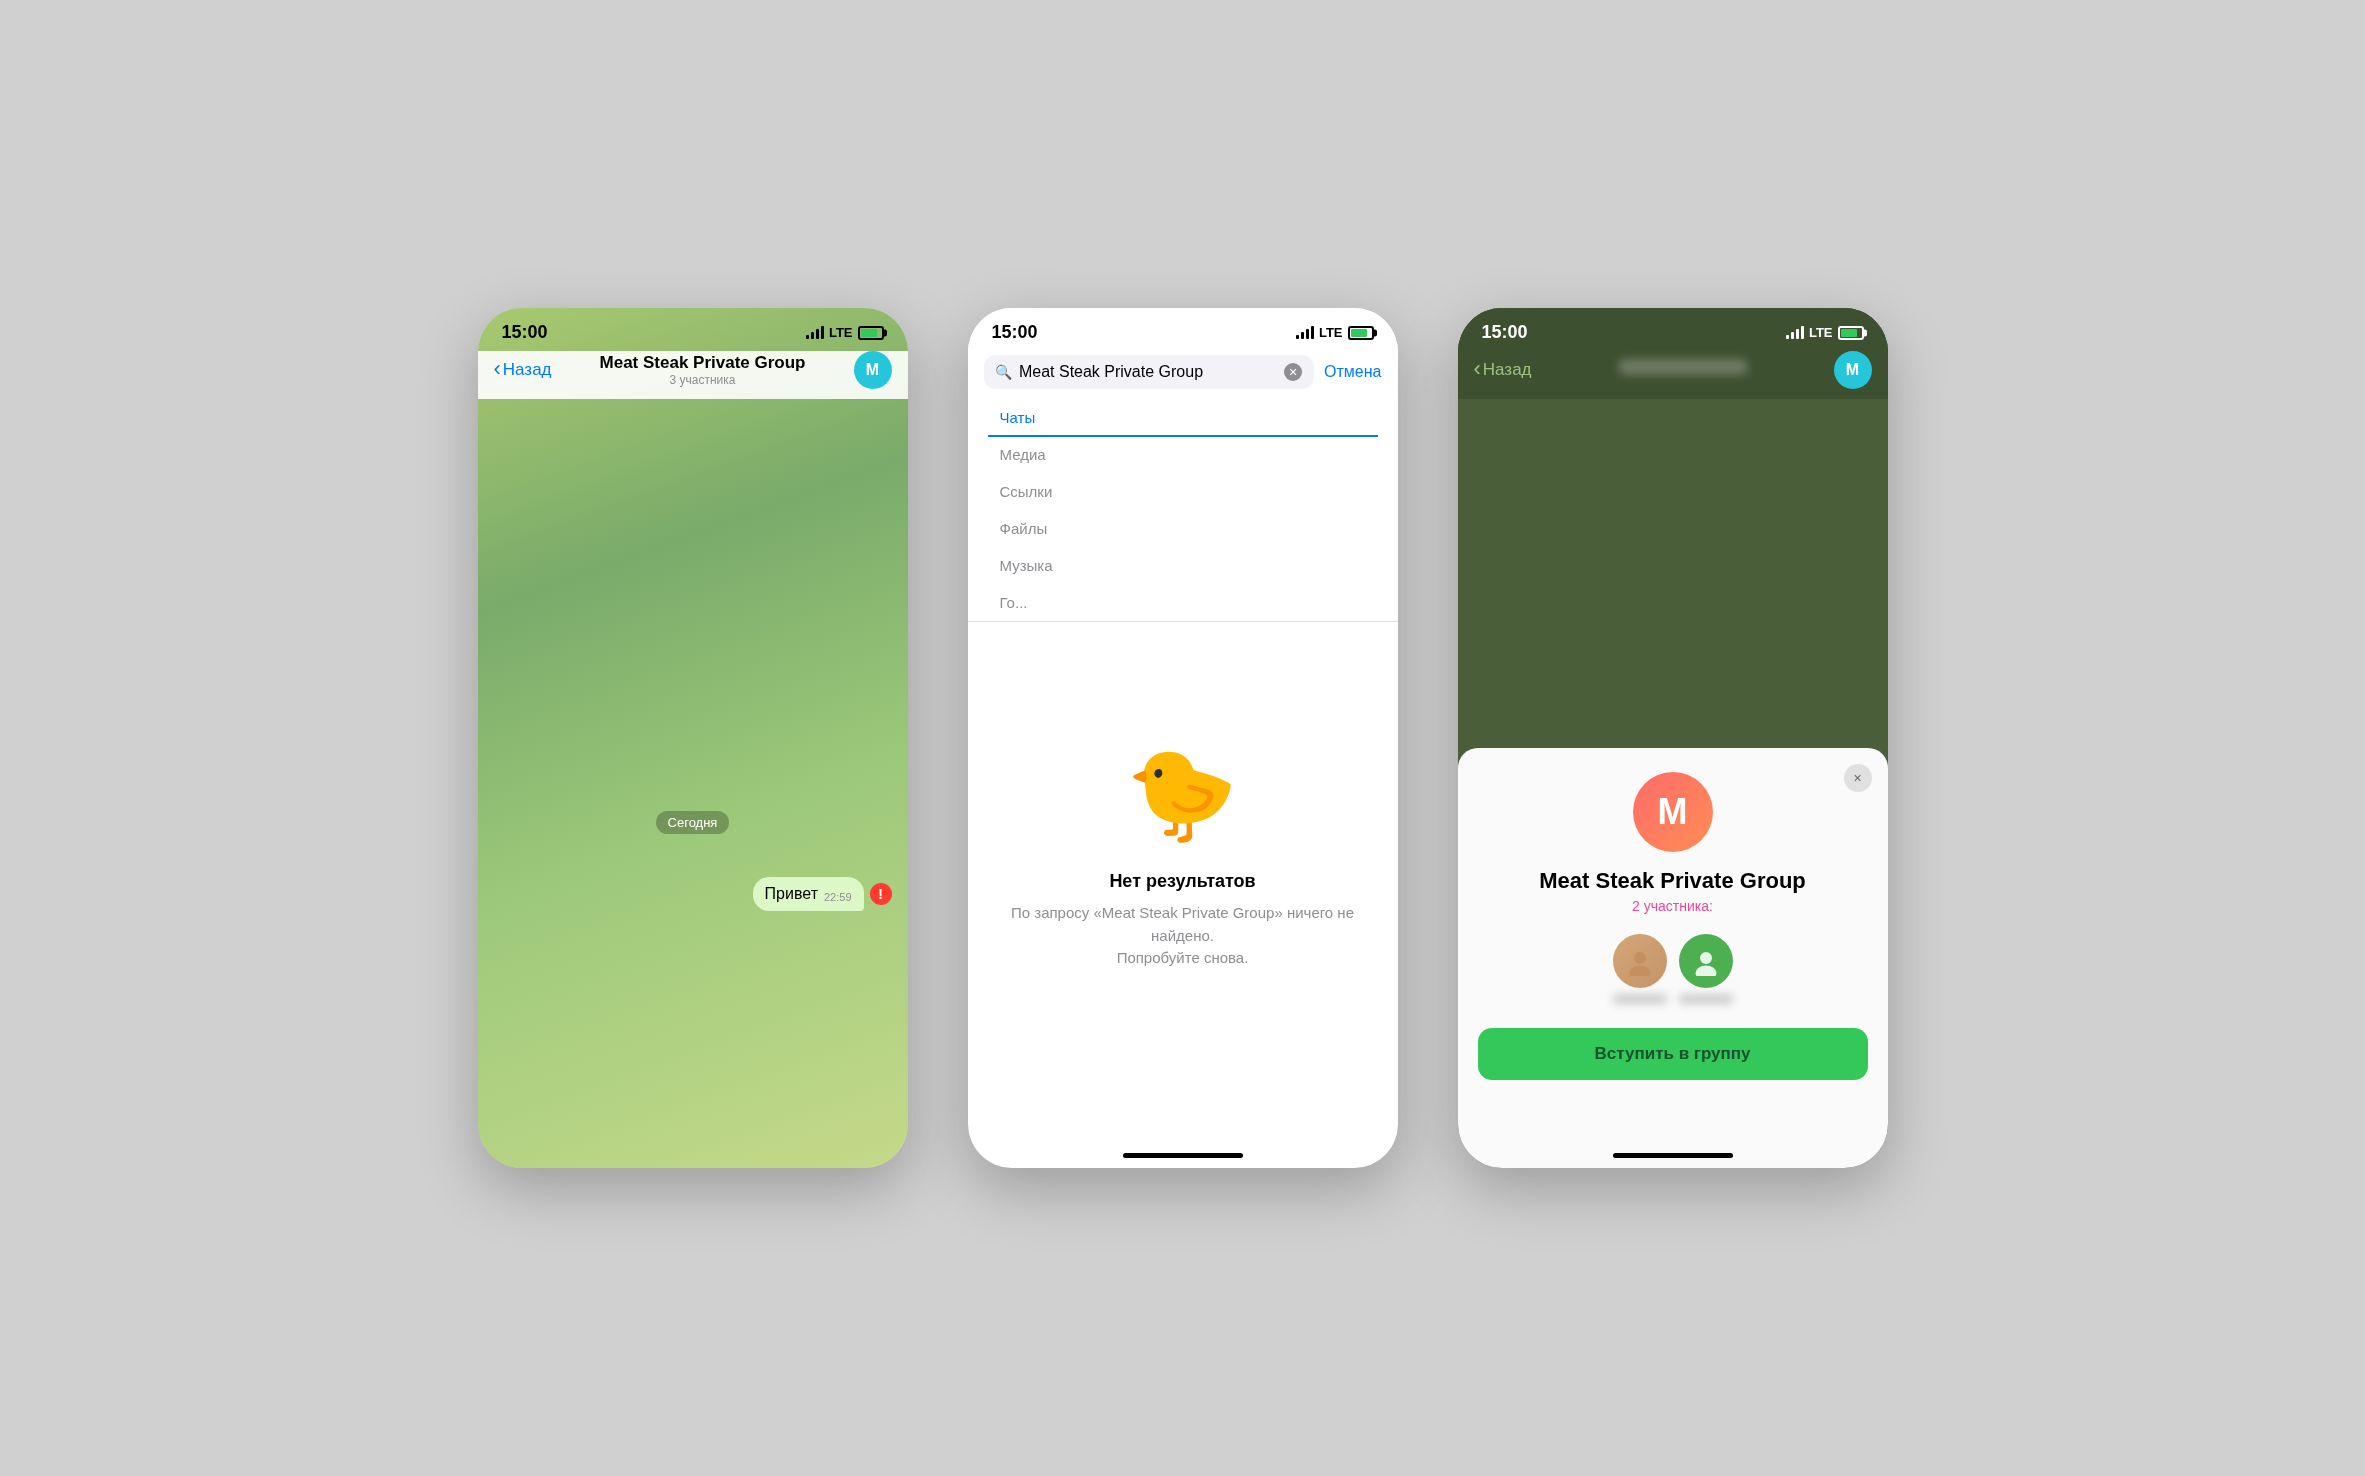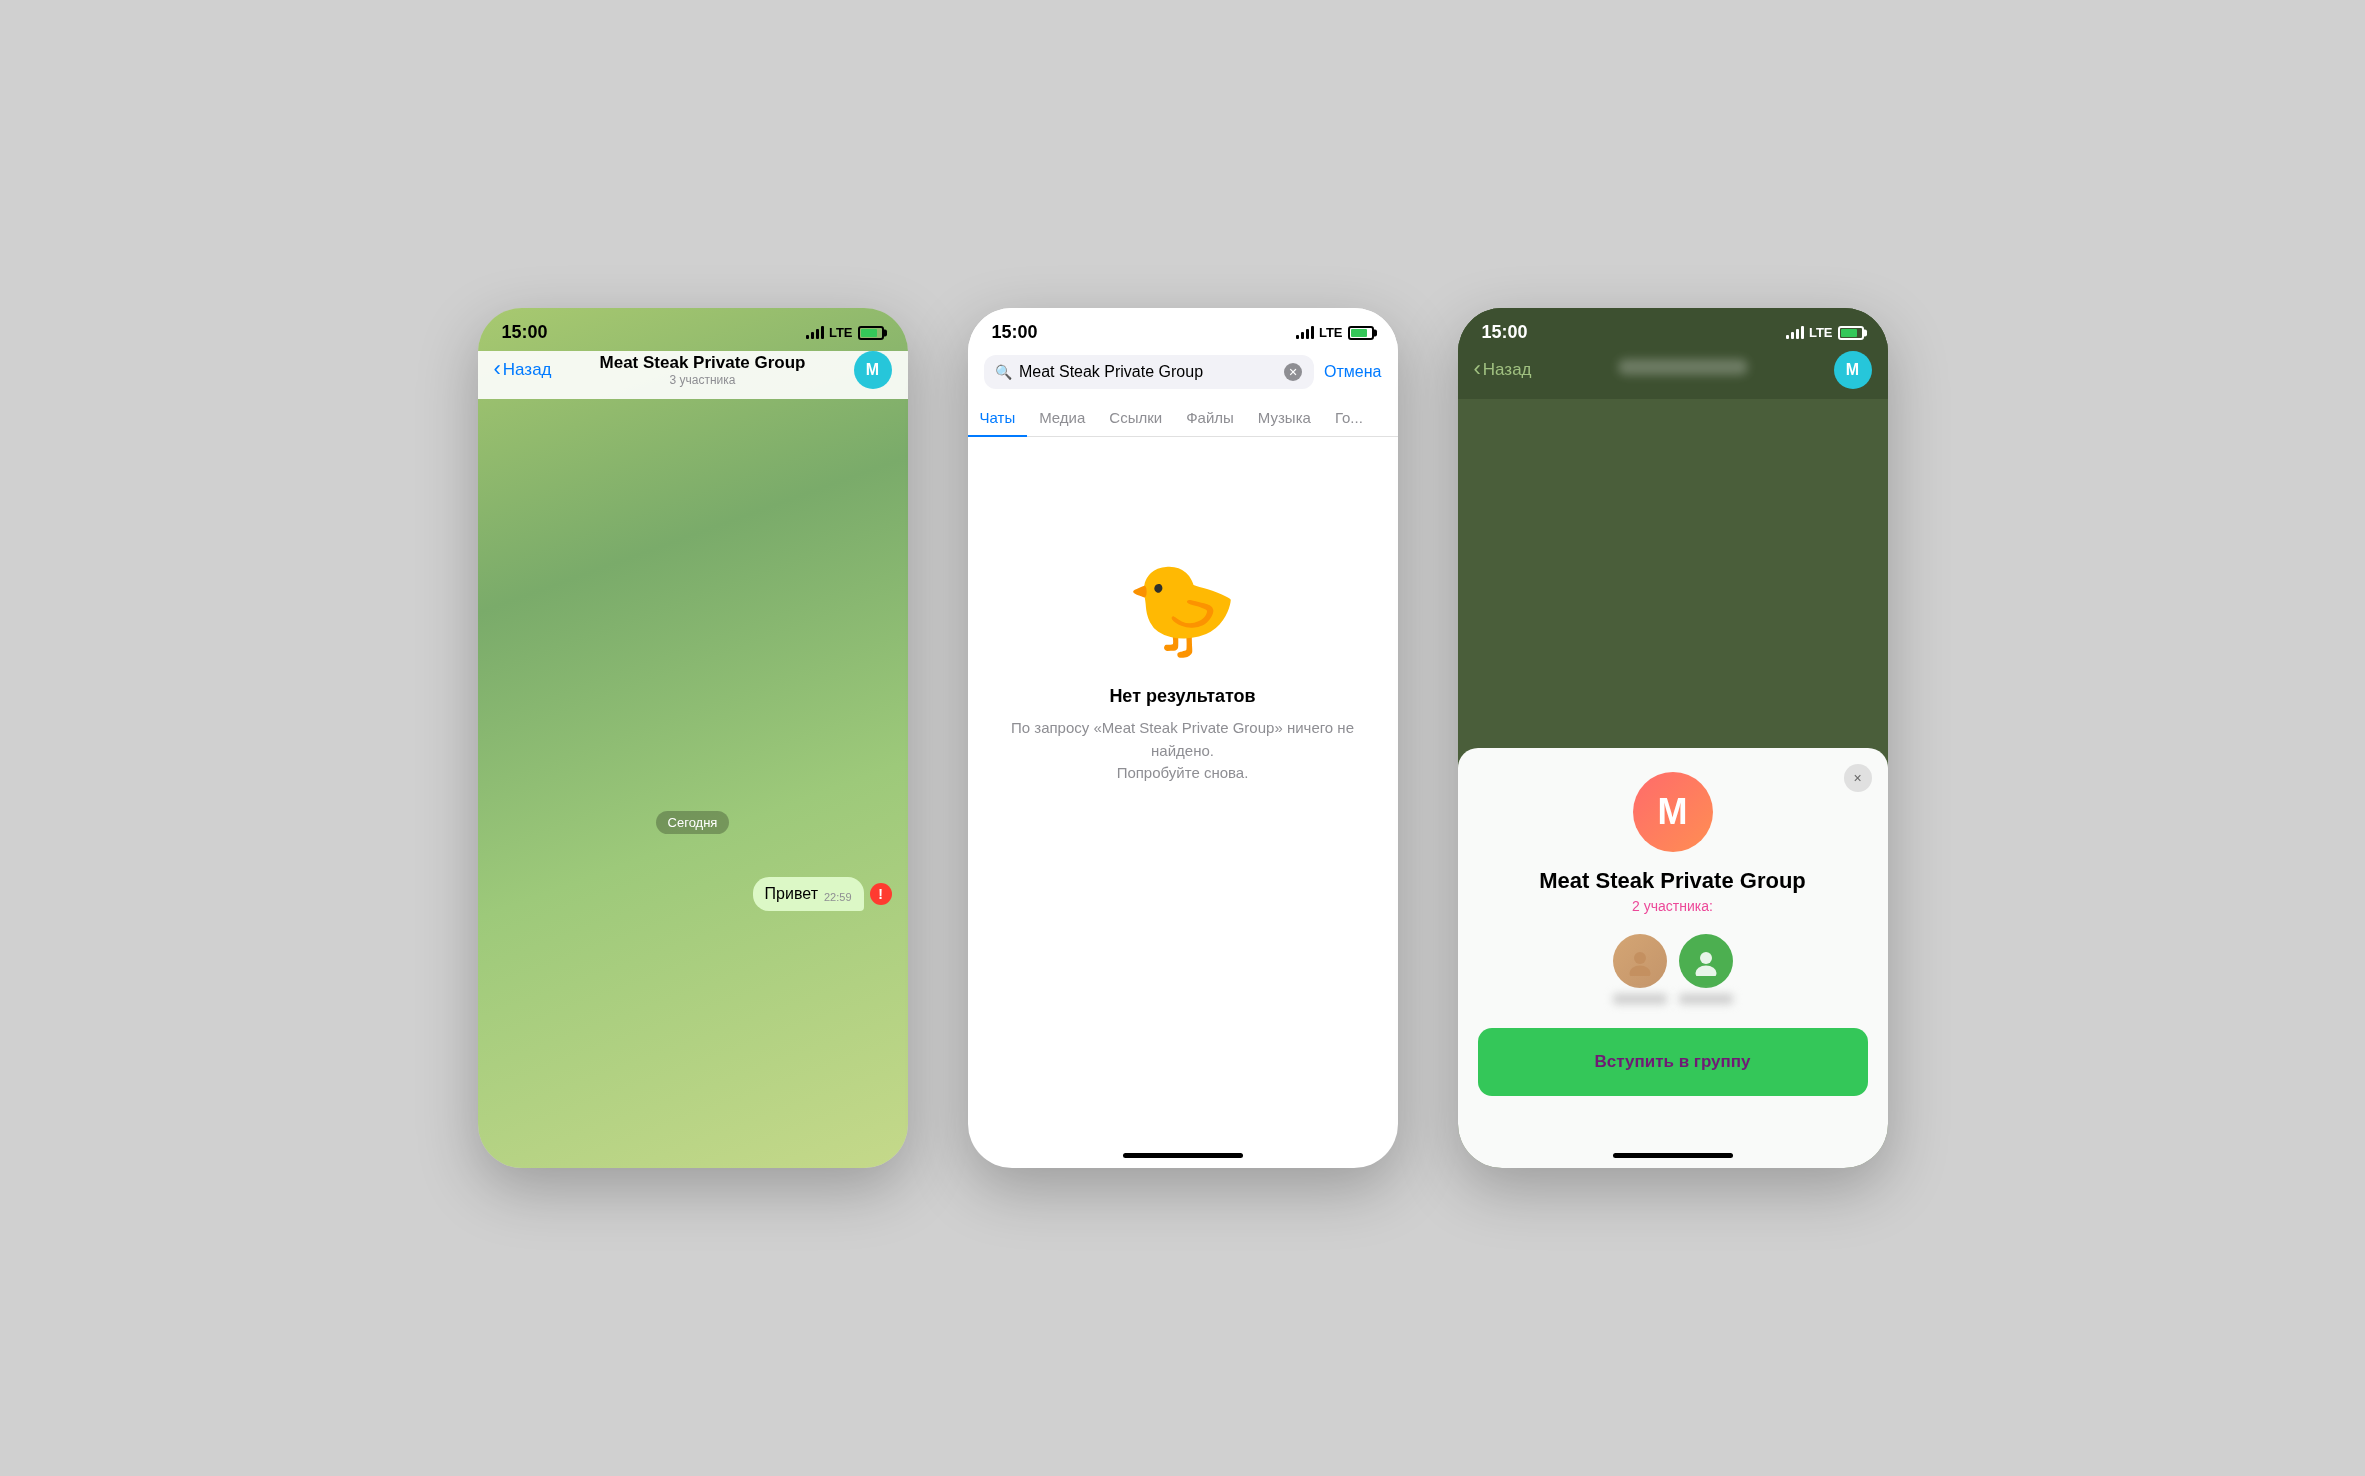--- a/index.html
+++ b/index.html
@@ -287,21 +287,22 @@
     }
     .cancel-btn {
       color: #007aff;
       font-size: 16px;
       white-space: nowrap;
     }
 
     .tabs-row {
       display: flex;
       border-bottom: 1px solid #e0e0e0;
-      padding: 0 0;
+      padding: 0 20px;
+      flex-direction: column;
     }
     .tab-item {
       padding: 10px 12px;
       font-size: 15px;
       color: #8e8e93;
       position: relative;
       cursor: pointer;
     }
     .tab-item.active {
       color: #007aff;
@@ -451,24 +452,24 @@
     }
     .member-avatar.person1 {
       background: linear-gradient(135deg, #d4a574, #c4956a);
     }
     .member-avatar.person2 {
       background: #4caf50;
     }
     .join-btn {
       width: 100%;
       background: #34c759;
-      color: #701a75;
+      color: #14532d;
       border: none;
       border-radius: 14px;
-      padding: 24px;
+      padding: 16px;
       font-size: 17px;
       font-weight: 600;
       cursor: pointer;
       text-align: center;
     }
 
     .phone3-status .status-time {
       color: #fff;
     }
     .phone3-status .signal-bar {

